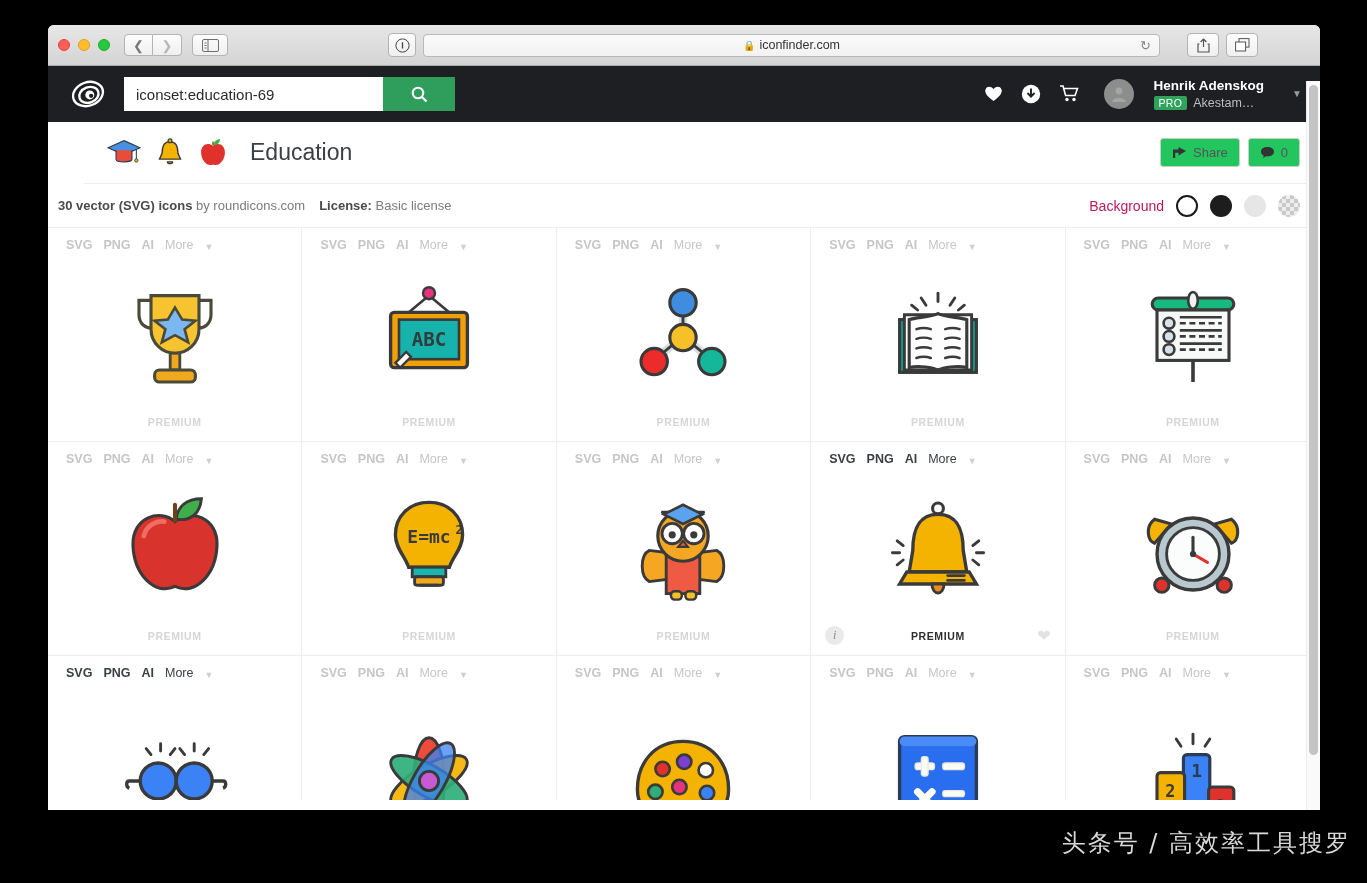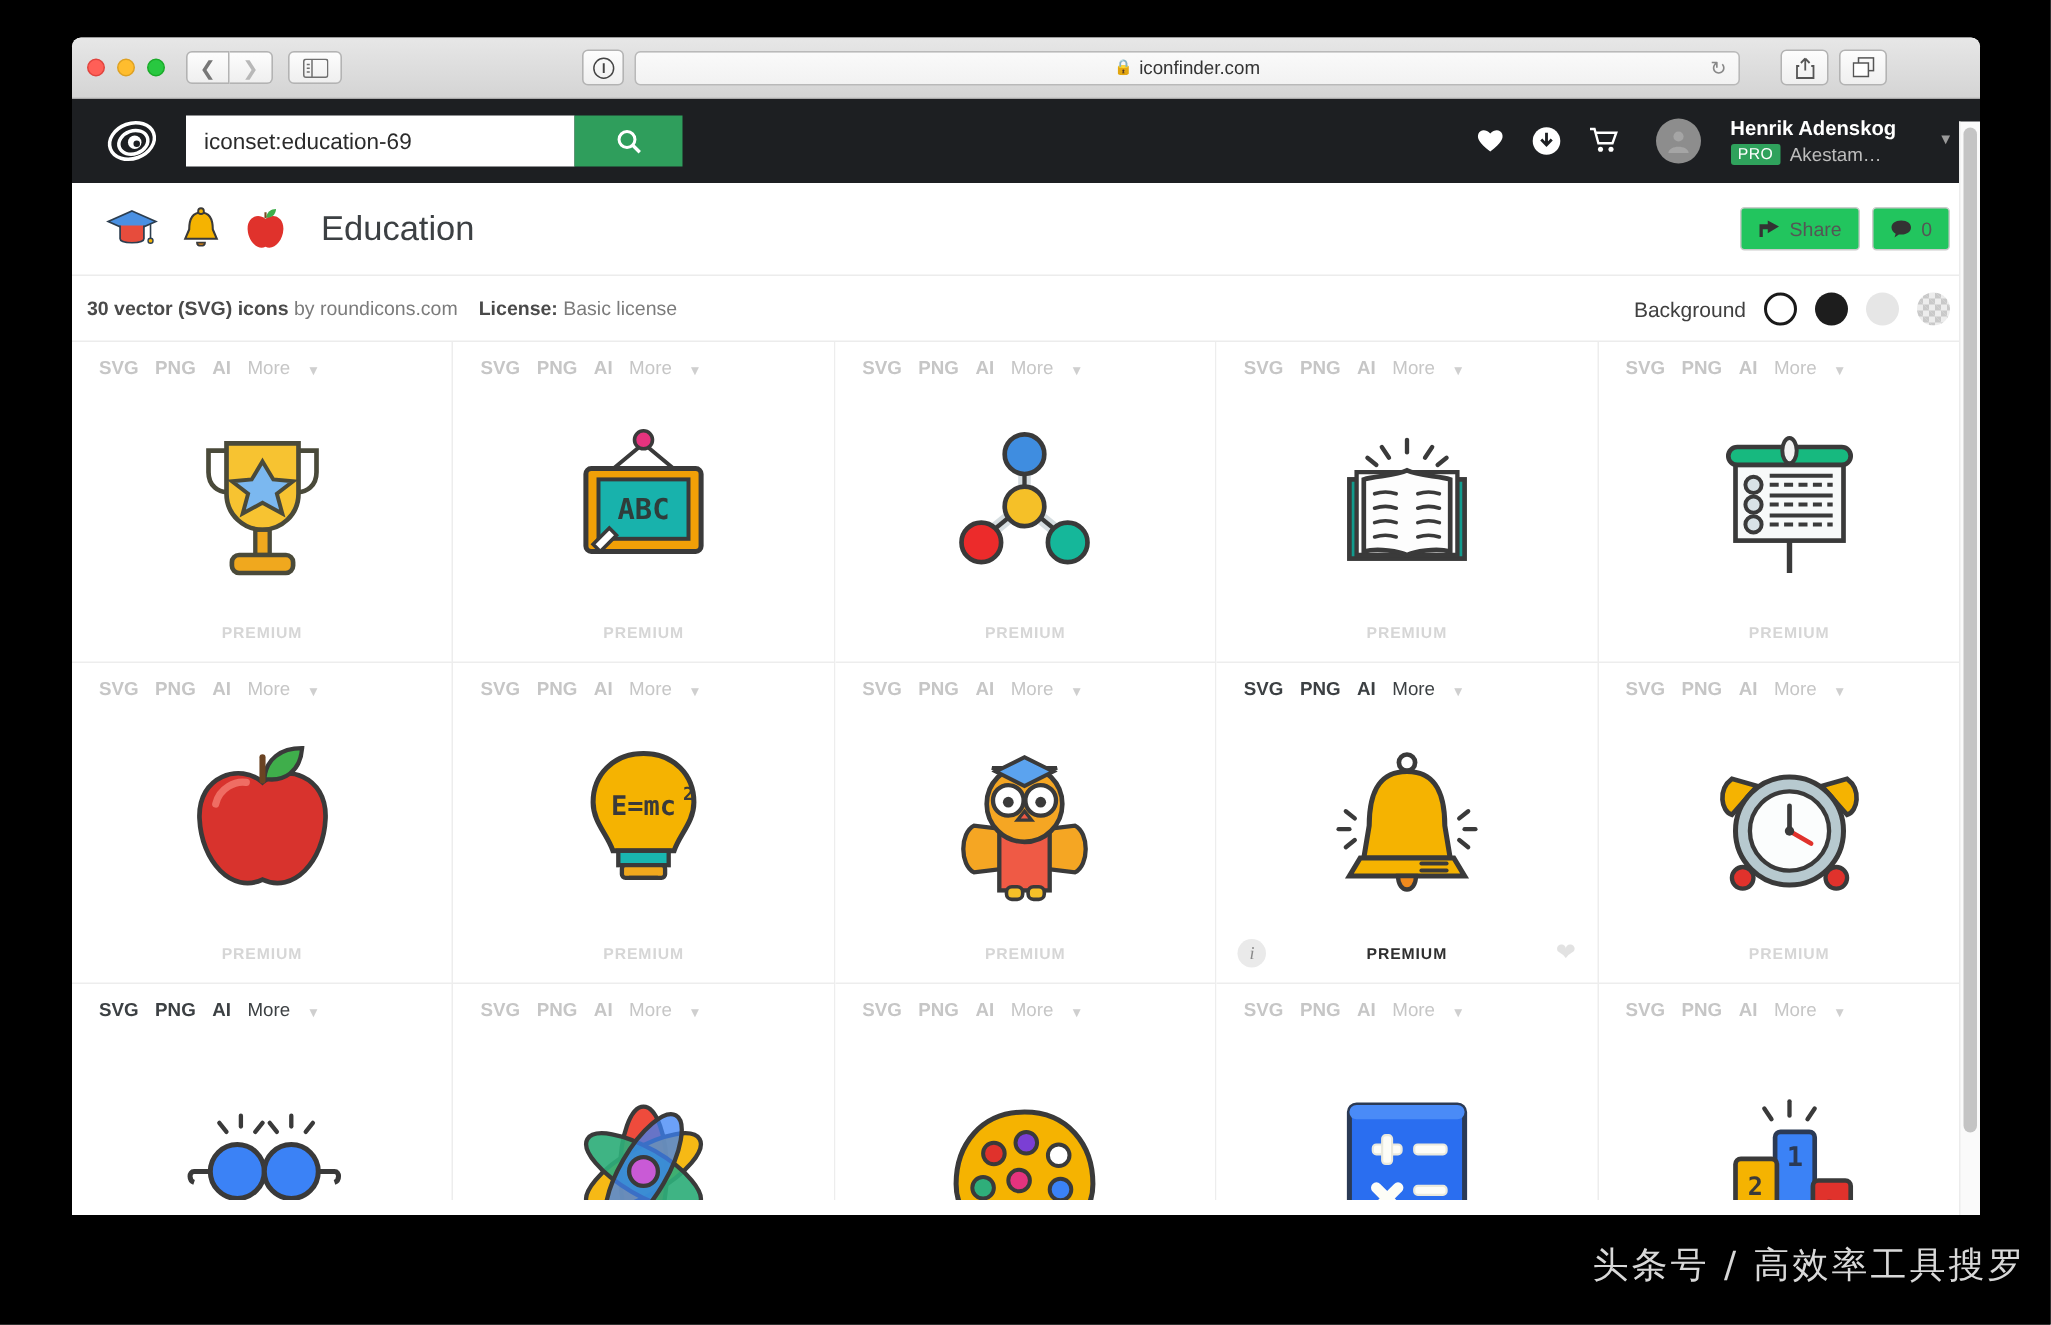--- a/index.html
+++ b/index.html
@@ -121,20 +121,21 @@
   }
   .uorg { color: #bdbdbd; font-size: 12.5px; }
   .caret-d { color: #9a9a9a; font-size: 10px; margin-left: 10px; }
 
   
   .titlebar {
     height: 62px; background: #fff;
     border-bottom: 1px solid #ececec;
     display: flex; align-items: center; padding: 0 22px;
     position: relative;
+    margin-left: 36px;
   }
   .previews { display: flex; align-items: center; gap: 14px; margin-right: 22px; }
   .setname { font-size: 23px; color: #3c4043; font-weight: normal; }
   .tb-right { position: absolute; right: 20px; display: flex; gap: 8px; }
   .tbbtn {
     height: 29px; padding: 0 11px;
     border: 1px solid #ccc; border-radius: 3px;
     background: #22c55e; display: flex; align-items: center; gap: 6px;
     font-size: 13px; color: #555; cursor: pointer;
     font-family: "Liberation Sans", sans-serif;
@@ -143,21 +144,21 @@
   
   .metabar {
     height: 44px; background: #fff;
     border-bottom: 1px solid #ececec;
     display: flex; align-items: center; padding: 0 10px;
     position: relative; font-size: 13px; color: #7b7b7b;
   }
   .metabar b { color: #4a4a4a; }
   .meta-gap { display: inline-block; width: 14px; }
   .bgwrap { position: absolute; right: 20px; display: flex; align-items: center; gap: 12px; }
-  .bglabel { font-size: 14px; color: #404040; }
+  .bglabel { font-size: 14px; color: #be185d; }
   .sw { width: 22px; height: 22px; border-radius: 50%; }
   .sw.white { background: #fff; border: 2px solid #1a1a1a; }
   .sw.black { background: #1d1d1d; }
   .sw.gray  { background: #e6e6e6; }
   .sw.trans {
     background-image:
       linear-gradient(45deg,#c9c9c9 25%,transparent 25%,transparent 75%,#c9c9c9 75%),
       linear-gradient(45deg,#c9c9c9 25%,transparent 25%,transparent 75%,#c9c9c9 75%);
     background-size: 8px 8px; background-position: 0 0, 4px 4px;
     background-color: #ededed;

